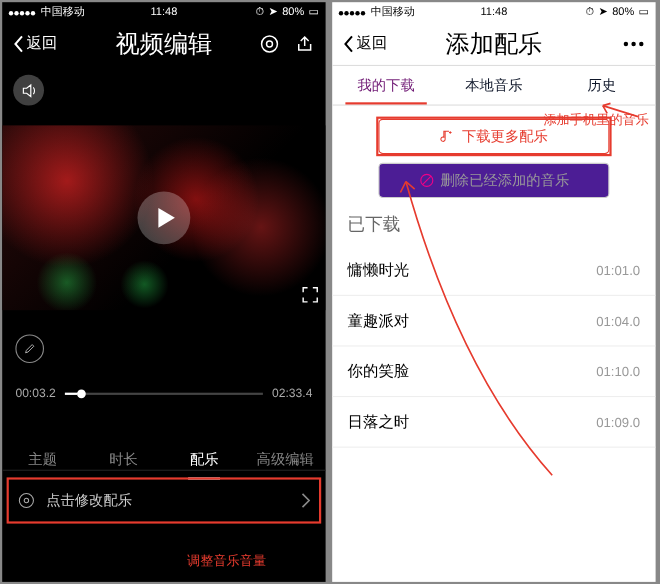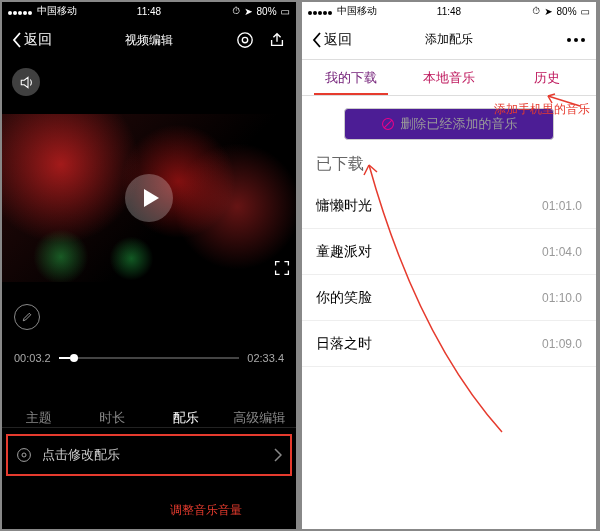--- a/index.html
+++ b/index.html
@@ -9,21 +9,21 @@
   .phone.right { background: #fff; color: #000; }
   
   .sbar { height: 18px; display: flex; align-items: center; justify-content: space-between; font-size: 10px; padding: 0 6px; }
   .sbar .l, .sbar .r { display: flex; align-items: center; gap: 4px; }
   .sbar .dots span { width:4px; height:4px; border-radius:50%; background:#fff; display:inline-block; margin-right:1px;}
   .right .sbar .dots span { background:#000; }
   .sbar .c { position:absolute; left:50%; transform:translateX(-50%); }
   
   .nav { height: 40px; display: flex; align-items: center; justify-content: space-between; padding: 0 10px; }
   .nav .back { display:flex; align-items:center; gap:2px; font-size:14px; }
-  .nav .title { font-size: 12px; font-weight: 500; position:absolute; left:50%; transform:translateX(-50%);}
+  .nav .title { font-size: 22px; font-weight: 500; position:absolute; left:50%; transform:translateX(-50%);}
   .nav .act { display:flex; gap:14px; font-size:16px;}
   
   .mute { position:absolute; top:66px; left:10px; width:28px; height:28px; border-radius:50%; background:rgba(255,255,255,.25); display:flex; align-items:center; justify-content:center;}
   .video { margin-top: 54px; height: 168px; background: linear-gradient(135deg,#2a0a0a,#000 60%); position:relative; display:flex; align-items:center; justify-content:center;}
   .video::before{content:"";position:absolute;inset:0;background:
     radial-gradient(circle at 20% 30%, rgba(255,40,40,.6), transparent 30%),
     radial-gradient(circle at 60% 40%, rgba(255,30,30,.5), transparent 28%),
     radial-gradient(circle at 80% 55%, rgba(255,50,50,.4), transparent 25%),
     radial-gradient(circle at 20% 85%, rgba(50,255,100,.35), transparent 10%),
     radial-gradient(circle at 44% 86%, rgba(50,255,100,.35), transparent 10%);
@@ -46,21 +46,21 @@
   .vol{display:flex;align-items:center;gap:10px;padding:0 14px 0 12px;margin-top:10px;position:relative;}
   .vol .tr{flex:1;height:2px;background:#e63b2e;position:relative;}
   .vol .tr::after{content:"";position:absolute;left:50%;right:0;height:2px;background:#444;}
   .vol .kn{position:absolute;left:calc(50% - 7px);top:-8px;width:18px;height:18px;border-radius:50%;background:#fff;}
   .vol .pct{font-size:11px;color:#aaa;}
   .mbox2{position:absolute;border:2px solid #e63b2e;pointer-events:none;width:22px;height:22px;}
   .anno1{position:absolute;color:#e63b2e;font-size:12px;}
   
   .right .nav{border-bottom:0.5px solid #ddd;}
   .rtabs{display:flex;height:36px;border-bottom:0.5px solid #ddd;}
-  .rtabs .rt{flex:1;display:flex;align-items:center;justify-content:center;font-size:13px;color:#be185d;position:relative;}
+  .rtabs .rt{flex:1;display:flex;align-items:center;justify-content:center;font-size:13px;color:#0f172a;position:relative;}
   .rtabs .rt.on{color:#701a75;}
   .rtabs .rt.on::after{content:"";position:absolute;left:12%;right:12%;bottom:0;height:2px;background:#e63b2e;}
   .btns{padding:12px 20px 6px;display:flex;flex-direction:column;gap:8px;align-items:center;}
   .btn{height:32px;width:210px;border-radius:4px;display:flex;align-items:center;justify-content:center;gap:6px;font-size:13px;}
   .btn.dl{border:1px solid #e63b2e;color:#e63b2e;}
   .btn.rm{border:1px solid #ccc;color:#999;background:#4c1d95;}
   .sec{padding:8px 14px;font-size:16px;color:#666;}
   .row{display:flex;justify-content:space-between;align-items:center;height:46px;padding:0 14px;border-bottom:0.5px solid #eee;font-size:14px;}
   .row .t{color:#999;font-size:12px;}
   .annoR{position:absolute;color:#e63b2e;font-size:12px;line-height:1.3;}
@@ -191,20 +191,27 @@
             </svg>
           </span>
       </div>
     </div>
     <div class="rtabs">
       <div class="rt on">我的下载</div>
       <div class="rt" style="position:relative">本地音乐</div>
       <div class="rt">历史</div>
     </div>
     <div class="btns">
+      <div class="btn dl" style="position:relative">
+        <svg width="14" height="14" viewBox="0 0 18 18">
+            <path d="M6 3v9a2.5 2.5 0 11-1.5-2V3h6M12 3v3M10.5 4.5h3" stroke="#e63b2e" stroke-width="1.2" fill="none"></path>
+          </svg>
+        <span>下载更多配乐</span>
+        <div style="position:absolute;inset:-3px;border:2px solid #e63b2e"></div>
+      </div>
       <div class="btn rm">
         <svg width="14" height="14" viewBox="0 0 18 18">
             <circle cx="9" cy="9" r="7" stroke="#e08" stroke-width="1.3" fill="none"></circle>
             <path d="M4 14L14 4" stroke="#e08" stroke-width="1.3"></path>
           </svg>
         <span>删除已经添加的音乐</span>
       </div>
     </div>
     <div class="sec">已下载</div>
     <div class="row">

